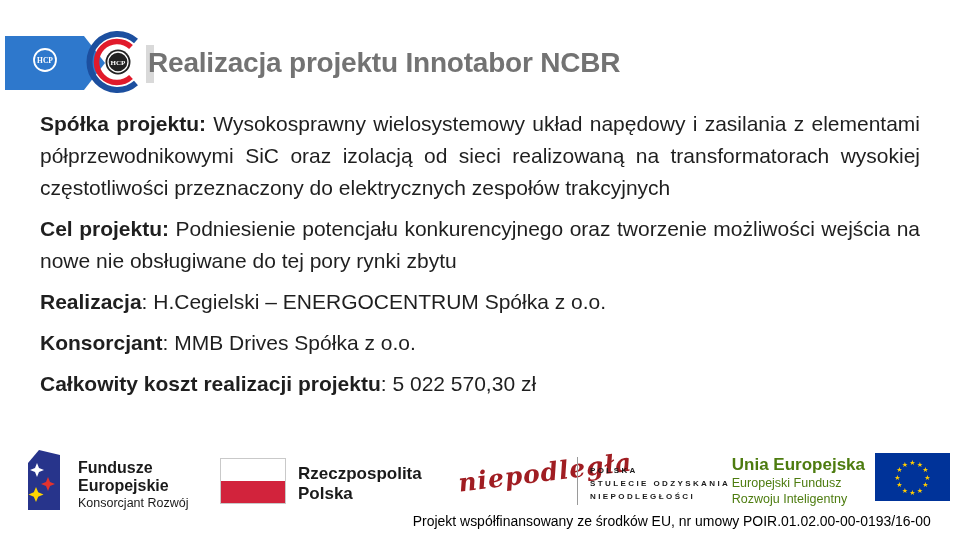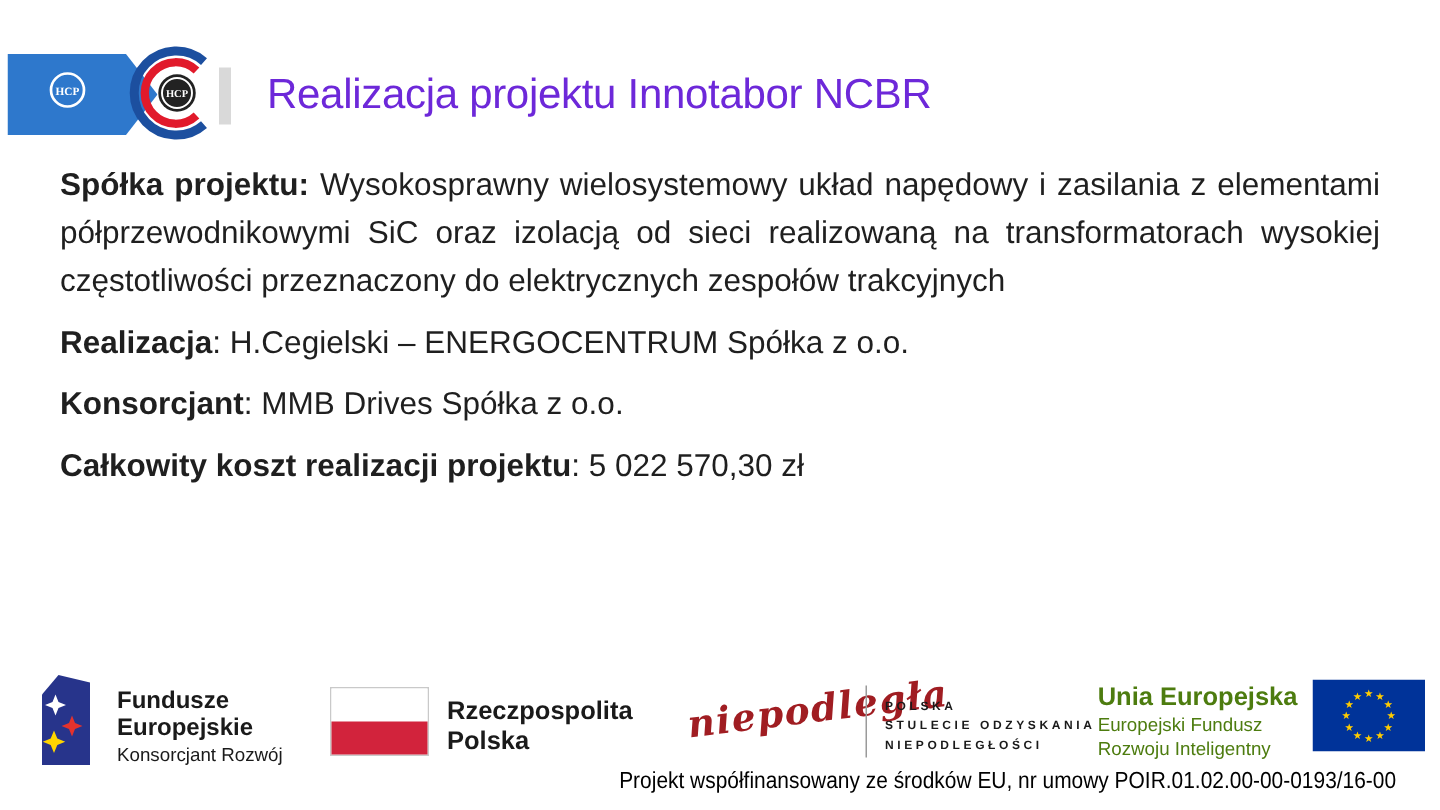--- a/index.html
+++ b/index.html
@@ -5,21 +5,21 @@
   html,body{margin:0;padding:0;background:#888;}
   .slide{
     position:relative;width:960px;height:540px;background:#ffffff;
     font-family:"Liberation Sans",sans-serif;overflow:hidden;margin:0 auto;
   }
   
   .hcp-arrow{position:absolute;left:5px;top:36px;}
   .ec-logo{position:absolute;left:84px;top:26px;}
   .title-bar{position:absolute;left:146px;top:45px;width:8px;height:38px;background:#d9d9d9;}
   .slide-title{
-    position:absolute;left:178px;top:47px;font-size:28px;font-weight:normal;color:#6d28d9;
+    position:absolute;left:148px;top:47px;font-size:28px;font-weight:bold;color:#737373;
     white-space:nowrap;letter-spacing:-0.2px;
   }
   
   .body-text{position:absolute;left:40px;top:108px;width:880px;color:#1f1f1f;}
   .body-text p{font-size:21px;line-height:32px;margin:0 0 9px 0;}
   .body-text p.justify{text-align:justify;}
   .body-text b{font-weight:bold;}
   
   .fe-flag{position:absolute;left:28px;top:450px;}
   .fe-text{position:absolute;left:78px;top:459px;color:#1a1a1a;}
@@ -61,20 +61,21 @@
     <circle cx="34" cy="36" r="12.5" fill="#222222"></circle>
     <circle cx="34" cy="36" r="10" fill="none" stroke="#ffffff" stroke-width="1.3"></circle>
     <text x="34" y="38.8" text-anchor="middle" font-size="7" font-weight="bold" fill="#ffffff" font-family="Liberation Serif,serif">HCP</text>
   </svg>
 
   <div class="title-bar"></div>
   <div class="slide-title">Realizacja projektu Innotabor NCBR</div>
 
   <div class="body-text">
     <p class="justify"><b>Spółka projektu:</b><span> Wysokosprawny wielosystemowy układ napędowy i zasilania z elementami półprzewodnikowymi SiC oraz izolacją od sieci realizowaną na transformatorach wysokiej częstotliwości przeznaczony do elektrycznych zespołów trakcyjnych</span></p>
+    <p class="justify"><b>Cel projektu:</b><span> Podniesienie potencjału konkurencyjnego oraz tworzenie możliwości wejścia na nowe nie obsługiwane do tej pory rynki zbytu</span></p>
     <p><b>Realizacja</b><span>: H.Cegielski – ENERGOCENTRUM Spółka z o.o.</span></p>
     <p><b>Konsorcjant</b><span>: MMB Drives Spółka z o.o.</span></p>
     <p><b>Całkowity koszt realizacji projektu</b><span>: 5 022 570,30 zł</span></p>
   </div>
 
   <svg class="fe-flag" width="32" height="60" viewBox="0 0 32 60">
     <polygon points="0,13 11,0 32,5 32,60 0,60" fill="#27348b"></polygon>
     <path d="M 9,13 L 11,18 L 16,20 L 11,22 L 9,27 L 7,22 L 2,20 L 7,18 Z" fill="#ffffff"></path>
     <path d="M 20,27 L 22,32 L 27,34 L 22,36 L 20,41 L 18,36 L 13,34 L 18,32 Z" fill="#e5322d"></path>
     <path d="M 8,37 L 10.2,42.3 L 15.5,44.5 L 10.2,46.7 L 8,52 L 5.8,46.7 L 0.5,44.5 L 5.8,42.3 Z" fill="#ffd500"></path>

